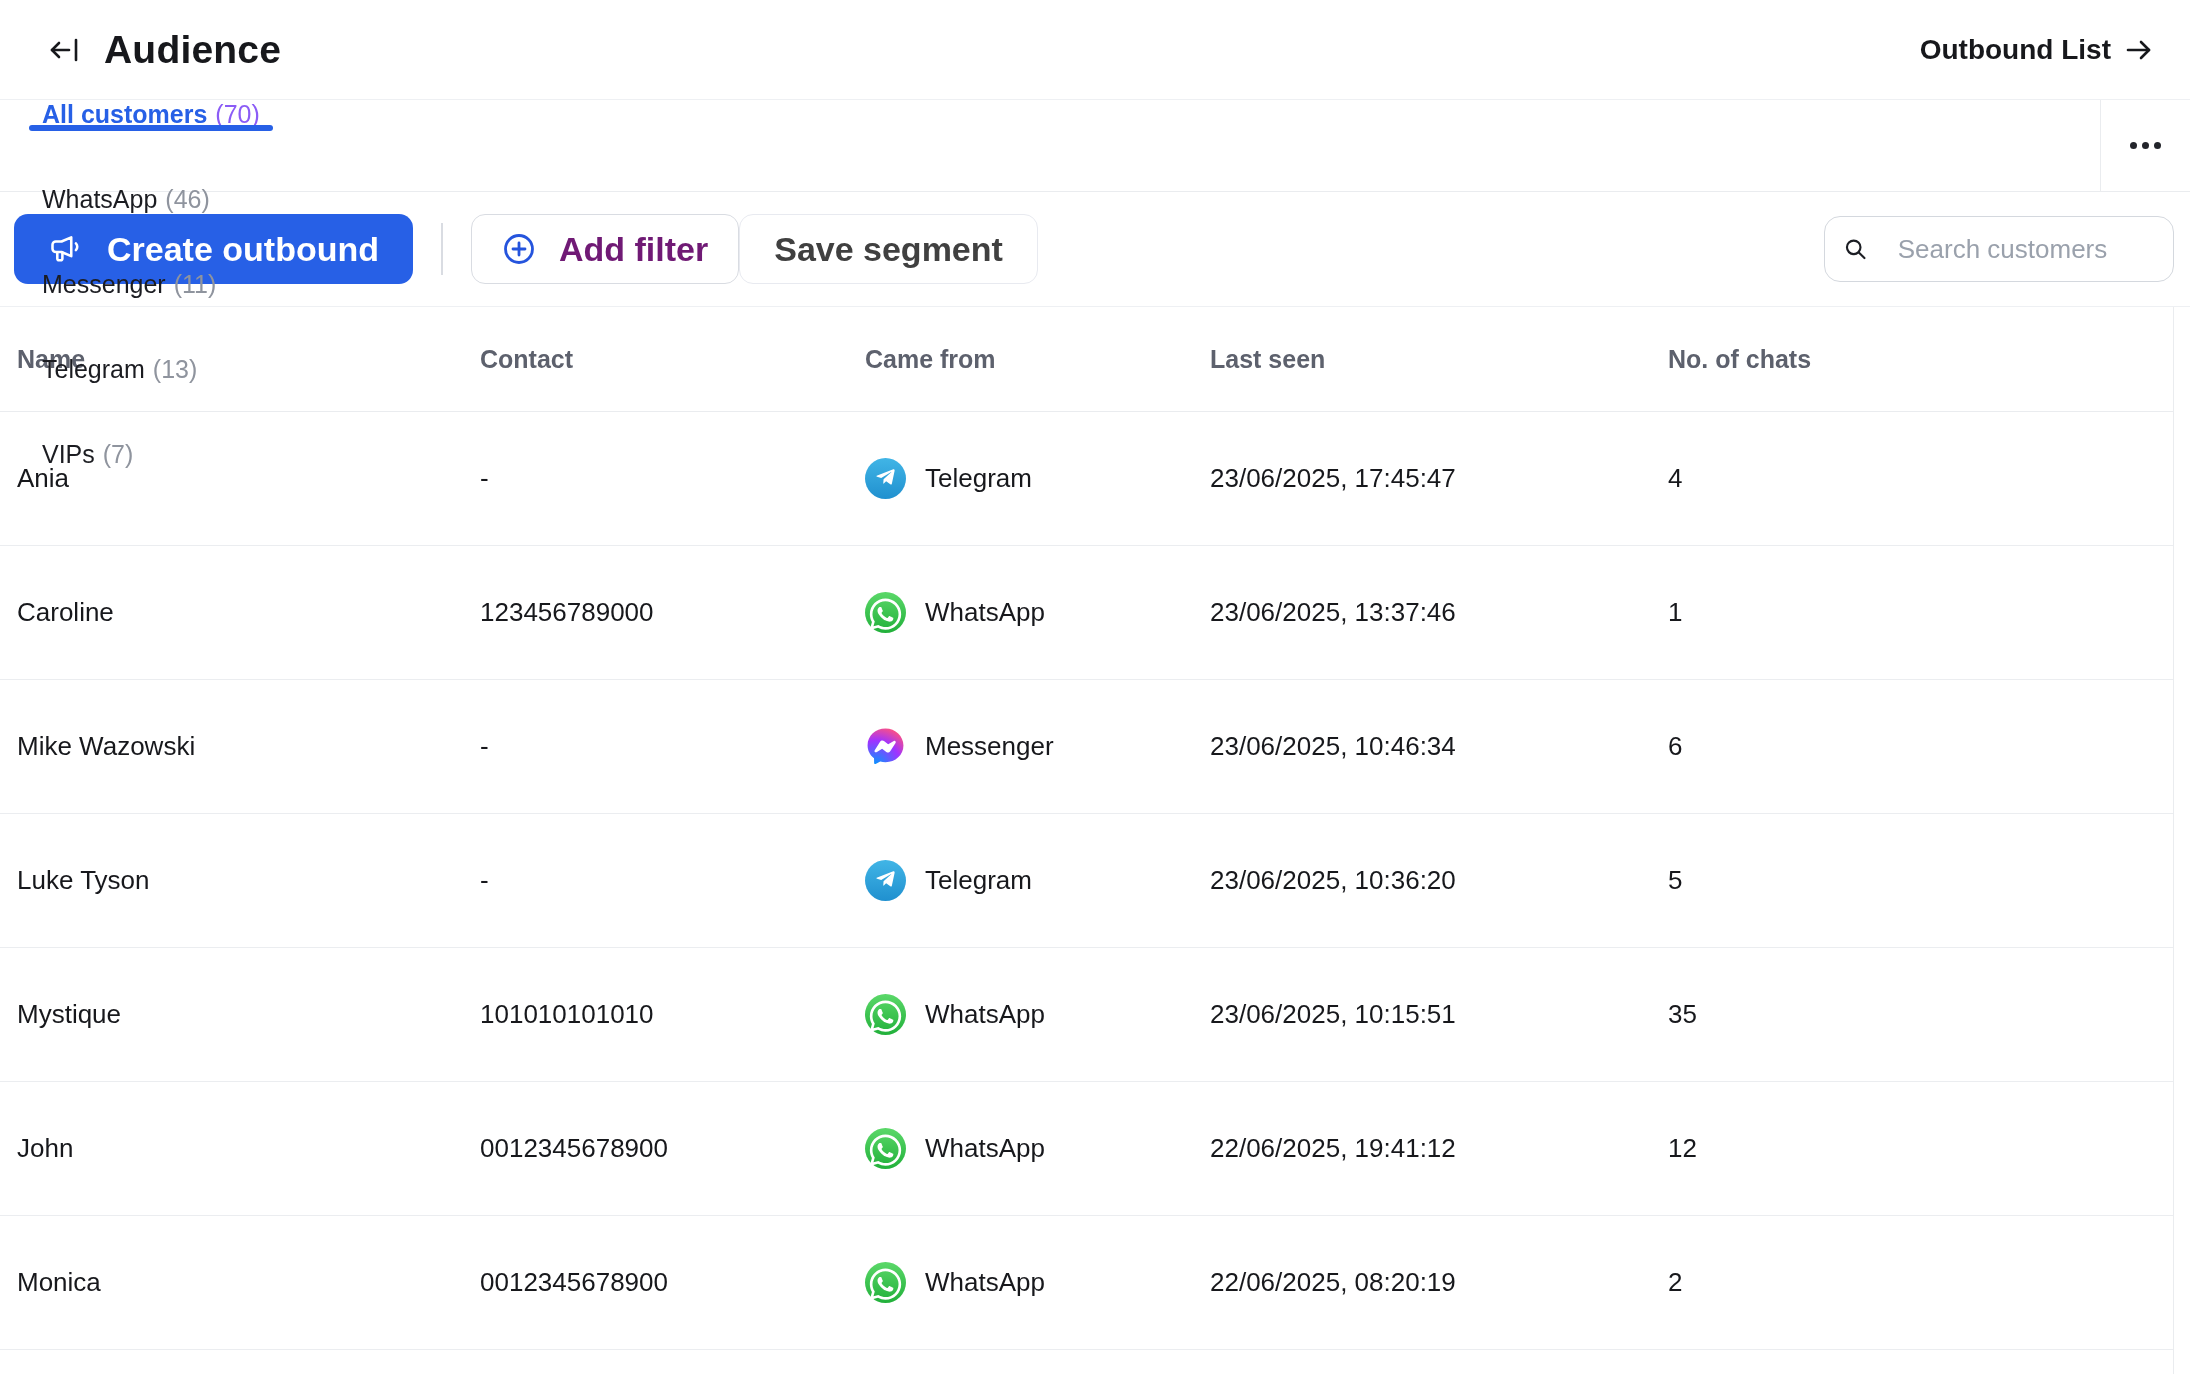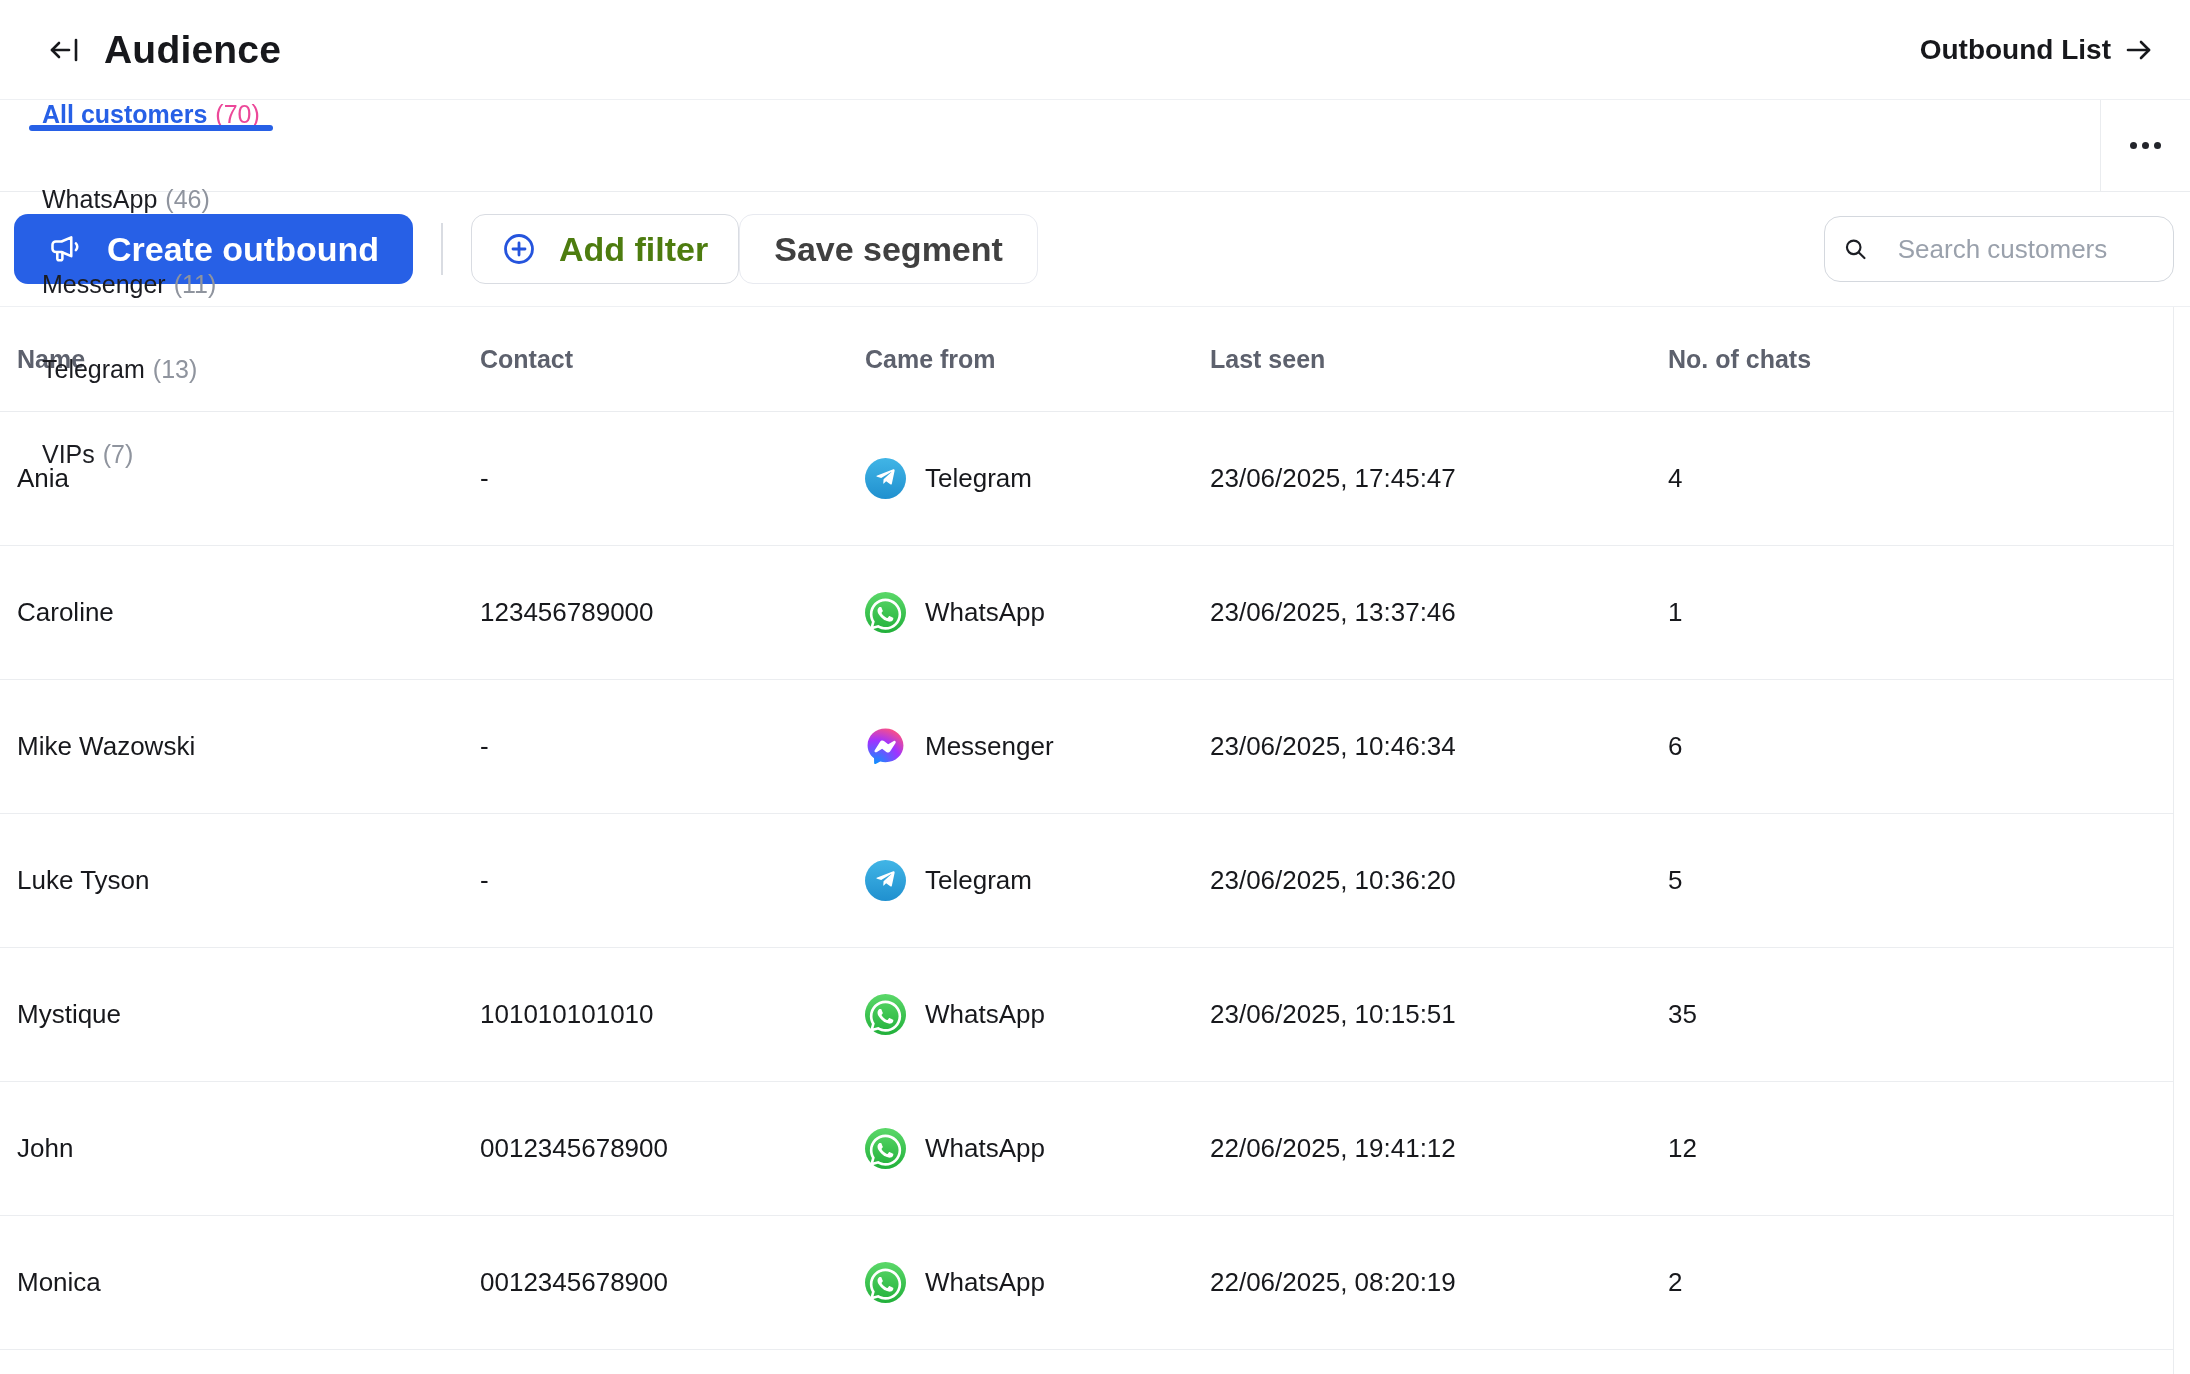--- a/index.html
+++ b/index.html
@@ -22,32 +22,32 @@
   .page-title { font-size: 39px; font-weight: 700; margin-left: 14px; letter-spacing: .2px; }
   .topbar-spacer { flex: 1; }
   .outbound-link { display: flex; align-items: center; gap: 12px; font-size: 28px; font-weight: 700; cursor: pointer; }
 
   
   .tabsbar { height: 92px; flex: 0 0 92px; display: flex; align-items: stretch; border-bottom: 1.5px solid #eaecef; padding-left: 29px; }
   .tabs { display: flex; align-items: stretch; gap: 56px; flex-direction: column; }
   .tab { position: relative; display: flex; align-items: center; padding: 0 13px; font-size: 25px; font-weight: 500; color: #1b1c21; cursor: pointer; white-space: nowrap; }
   .tab .count { color: #8f949e; margin-left: 8px; font-weight: 400; }
   .tab.active { color: #2760e6; font-weight: 700; }
-  .tab.active .count { color: #ec4899; font-weight: 500; }
+  .tab.active .count { color: #8b5cf6; font-weight: 500; }
   .tab.active::after { content: ""; position: absolute; left: 0; right: 0; bottom: -2px; height: 6px; border-radius: 4px; background: #2760e6; }
   .tabs-right { margin-left: auto; width: 90px; border-left: 1.5px solid #eaecef; display: flex; align-items: center; justify-content: center; }
   .more-btn { display: flex; gap: 5px; padding: 14px 10px; cursor: pointer; border-radius: 8px; }
   .more-btn i { width: 7px; height: 7px; border-radius: 50%; background: #23252b; }
 
   
   .toolbar { height: 115px; flex: 0 0 115px; display: flex; align-items: center; padding: 0 16px 0 14px; border-bottom: 1.5px solid #eef0f3; }
   .btn { display: inline-flex; align-items: center; justify-content: center; gap: 23px; height: 70px; border-radius: 14px; font-size: 34px; font-weight: 700; cursor: pointer; white-space: nowrap; }
   .btn-primary { background: #2760e6; color: #fff; padding: 0 34px; }
   .toolbar-divider { width: 2px; height: 52px; background: #d9dce2; margin: 0 28px; }
-  .btn-outline { border: 1.5px solid #d9dce2; color: #4d7c0f; background: #fff; padding: 4px 30px; }
+  .btn-outline { border: 1.5px solid #d9dce2; color: #701a75; background: #fff; padding: 4px 30px; }
   .btn-disabled { border: 1.5px solid #e8eaf0; color: #404040; background: #fff; padding: 0 34px; cursor: default; }
   .toolbar-spacer { flex: 1; }
   .search-box { width: 350px; height: 66px; border: 1.6px solid #d4d8de; border-radius: 16px; display: flex; align-items: center; padding: 0 18px; gap: 30px; background: #fff; }
   .search-box input { border: none; outline: none; font-size: 26px; width: 100%; color: #17181c; font-family: inherit; background: transparent; }
   .search-box input::placeholder { color: #9aa1ac; }
 
   
   .table-wrap { flex: 1; margin-right: 16px; border-right: 1.5px solid #eaecef; }
   .thead, .trow { display: grid; grid-template-columns: 463px 385px 345px 458px 1fr; padding-left: 17px; align-items: center; }
   .thead { height: 105px; border-bottom: 1.5px solid #eaecef; }

